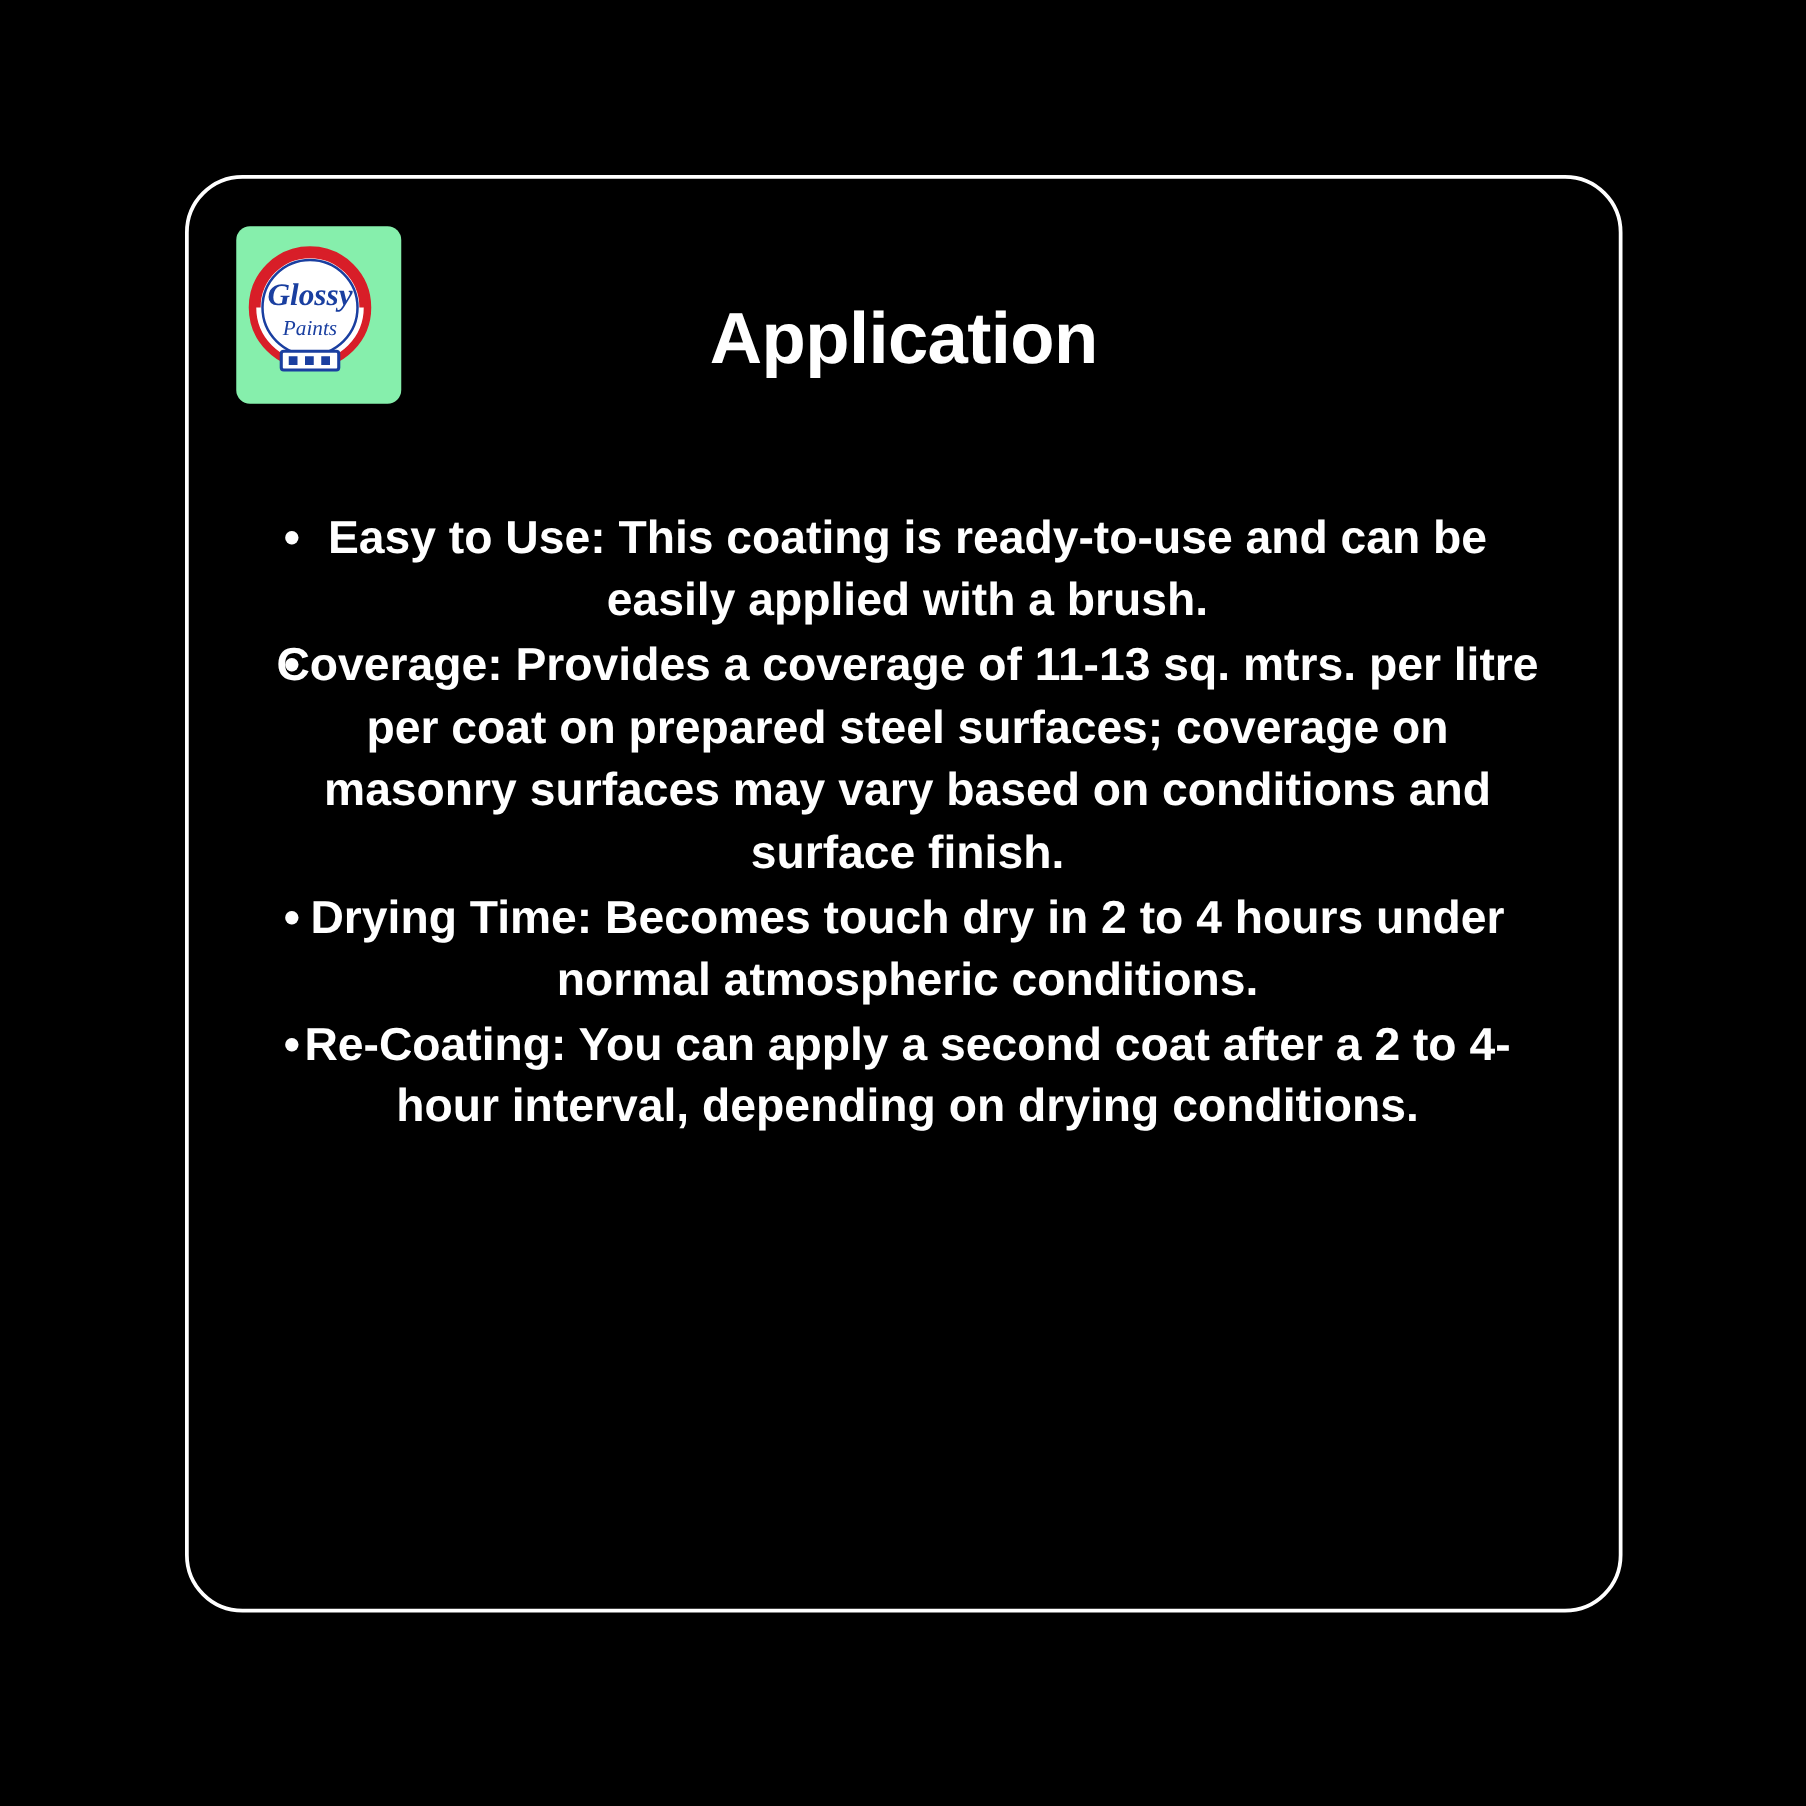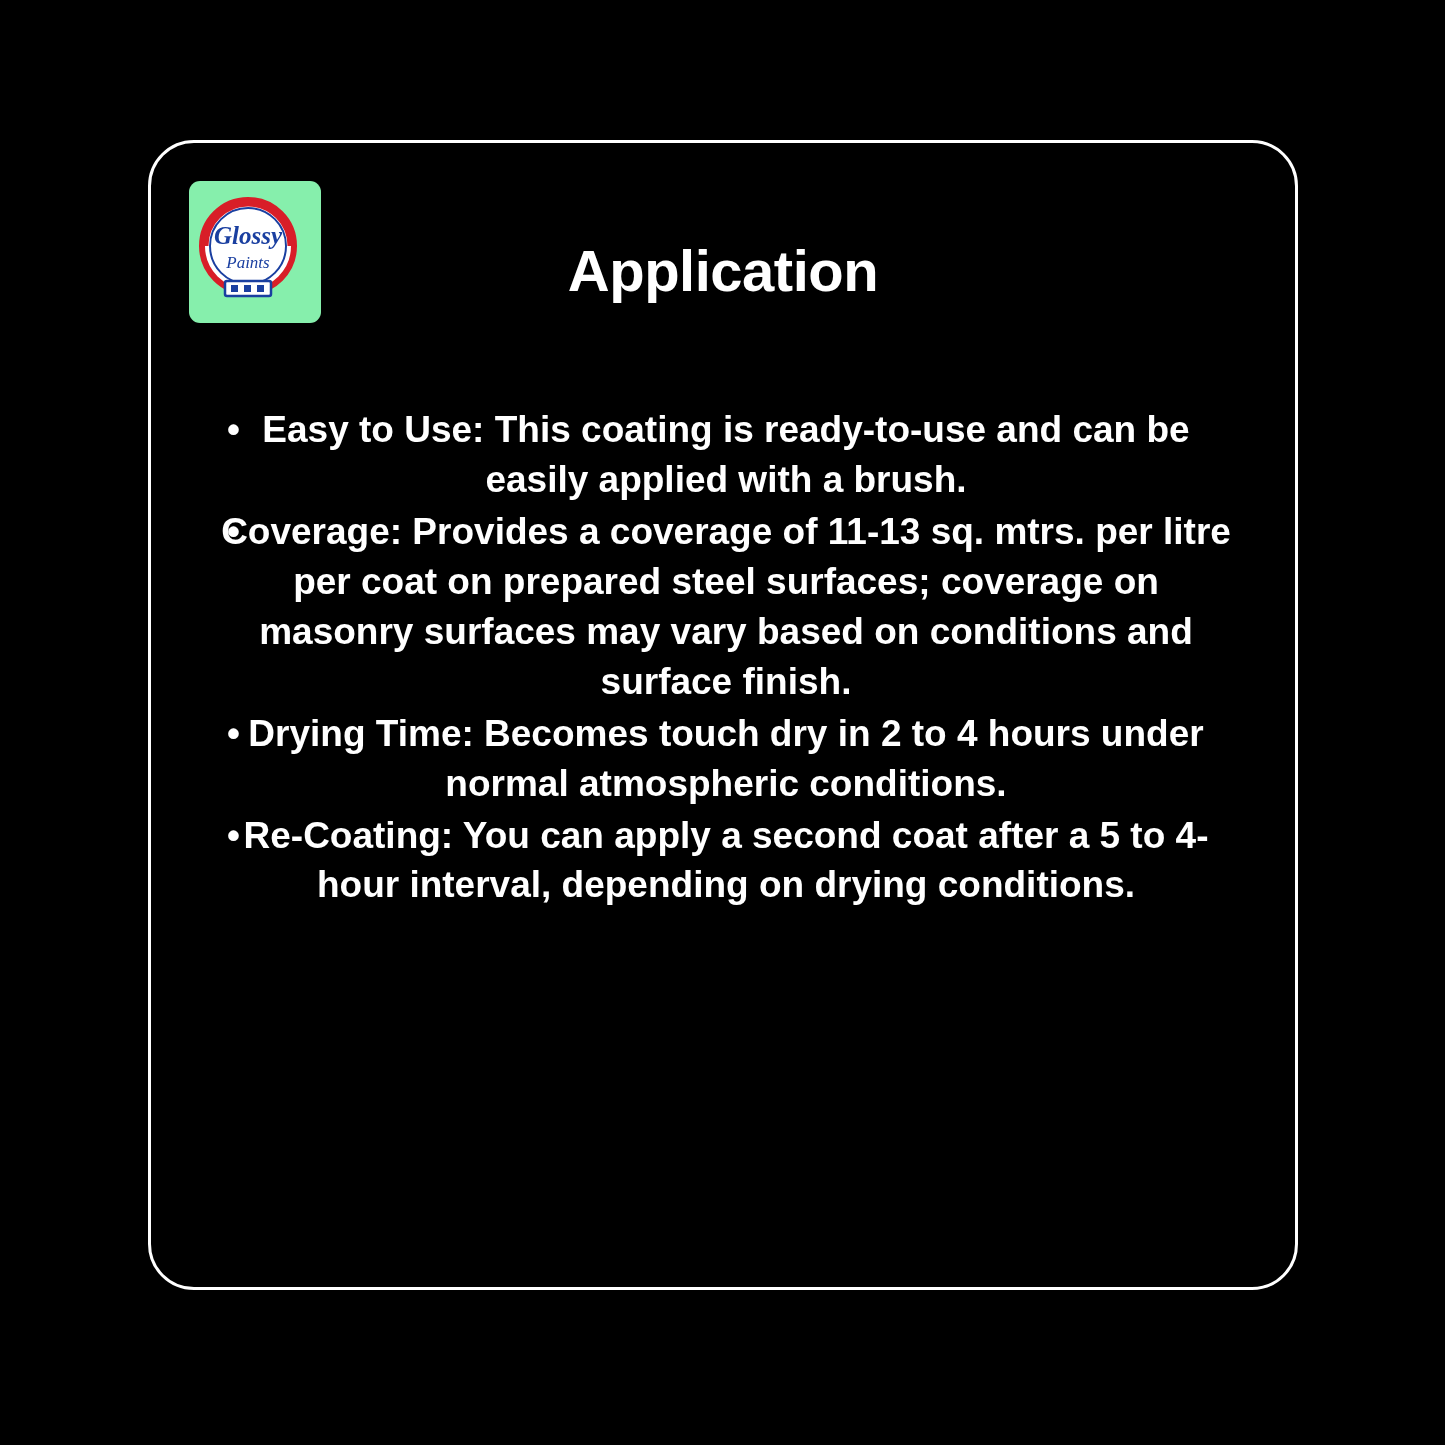--- a/index.html
+++ b/index.html
@@ -132,19 +132,19 @@
         <li>
           <span class="marker">•</span>
           <span class="li-text">Coverage: Provides a coverage of 11-13 sq. mtrs. per litre per coat on prepared steel surfaces; coverage on masonry surfaces may vary based on conditions and surface finish.</span>
         </li>
         <li>
           <span class="marker">•</span>
           <span class="li-text">Drying Time: Becomes touch dry in 2 to 4 hours under normal atmospheric conditions.</span>
         </li>
         <li>
           <span class="marker">•</span>
-          <span class="li-text">Re-Coating: You can apply a second coat after a 5 to 4-hour interval, depending on drying conditions.</span>
+          <span class="li-text">Re-Coating: You can apply a second coat after a 2 to 4-hour interval, depending on drying conditions.</span>
         </li>
       </ul>
     </div>
 
   </div>
 </div>
 
 </body></html>

